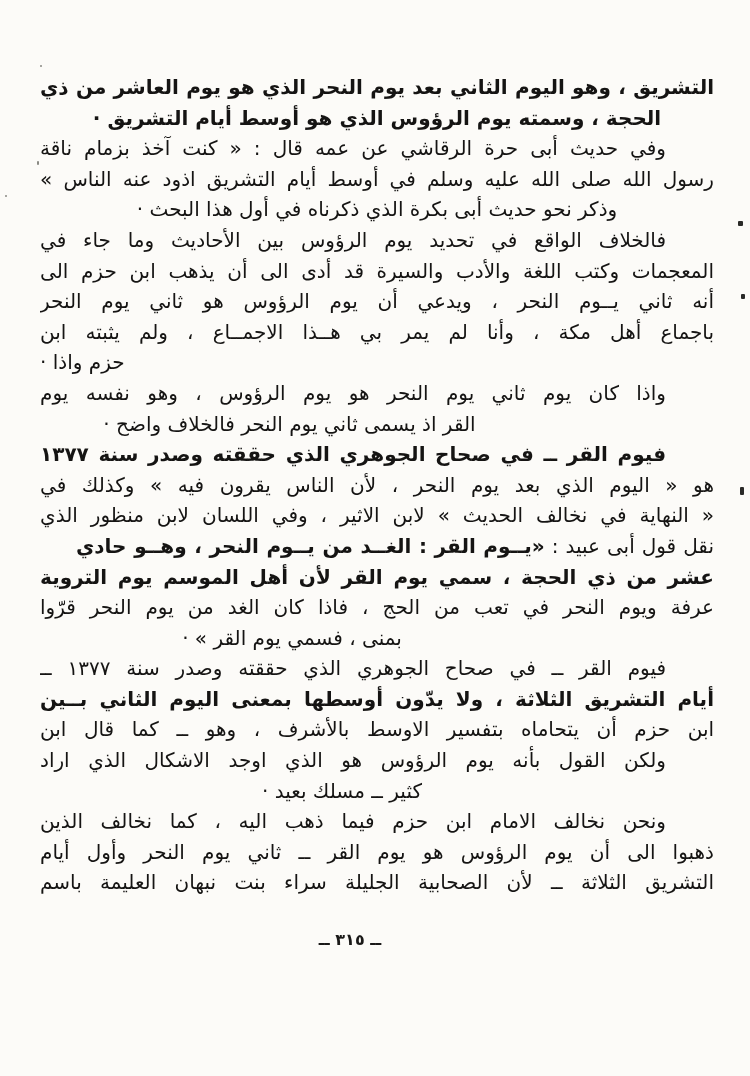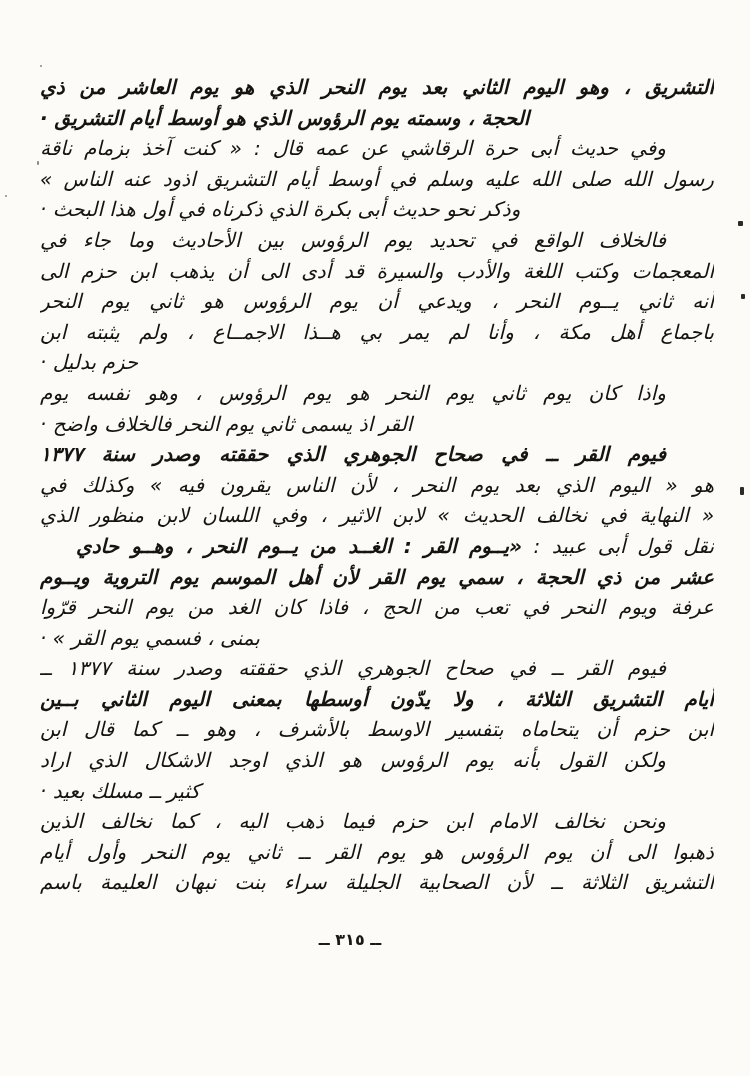--- a/index.html
+++ b/index.html
@@ -12,28 +12,27 @@
     position:relative;
   }
   .page{
     position:absolute;inset:0;
     background:#fcfbf8;
   }
   .text-block{
     position:absolute;
     top:72px;right:36px;left:40px;
     direction:rtl;
-    font-style:italic;
   }
   .line{
     height:30.6px;
     line-height:30.6px;
     font-size:20px;
     white-space:nowrap;
-    text-align:left;
+    text-align:center;
     letter-spacing:0;
   }
   .line.j{
     white-space:normal;
     text-align:justify;
     text-align-last:justify;
     overflow:hidden;
   }
   .line.l{text-align:left;}
   .line.b{font-weight:700;}
@@ -60,21 +59,21 @@
   <div class="text-block" id="text-block">
       <div class="line j b">التشريق ، وهو اليوم الثاني بعد يوم النحر الذي هو يوم العاشر من ذي</div>
       <div class="line r b">الحجة ، وسمته يوم الرؤوس الذي هو أوسط أيام التشريق ·</div>
       <div class="line j ind">وفي حديث أبى حرة الرقاشي عن عمه قال : « كنت آخذ بزمام ناقة</div>
       <div class="line j">رسول الله صلى الله عليه وسلم في أوسط أيام التشريق اذود عنه الناس »</div>
       <div class="line r">وذكر نحو حديث أبى بكرة الذي ذكرناه في أول هذا البحث ·</div>
       <div class="line j ind">فالخلاف الواقع في تحديد يوم الرؤوس بين الأحاديث وما جاء في</div>
       <div class="line j">المعجمات وكتب اللغة والأدب والسيرة قد أدى الى أن يذهب ابن حزم الى</div>
       <div class="line j">أنه ثاني يــوم النحر ، ويدعي أن يوم الرؤوس هو ثاني يوم النحر</div>
       <div class="line j">باجماع أهل مكة ، وأنا لم يمر بي هــذا الاجمــاع ، ولم يثبته ابن</div>
-      <div class="line l">حزم بدليل ·</div>
+      <div class="line l">حزم واذا ·</div>
       <div class="line j ind">واذا كان يوم ثاني يوم النحر هو يوم الرؤوس ، وهو نفسه يوم</div>
       <div class="line r" style="padding-right: 175px;">القر اذ يسمى ثاني يوم النحر فالخلاف واضح ·</div>
       <div class="line j ind b">فيوم القر ــ في صحاح الجوهري الذي حققته وصدر سنة ١٣٧٧</div>
       <div class="line j">هو « اليوم الذي بعد يوم النحر ، لأن الناس يقرون فيه » وكذلك في</div>
       <div class="line j">« النهاية في نخالف الحديث » لابن الاثير ، وفي اللسان لابن منظور الذي</div>
       <div class="line j">نقل قول أبى عبيد : <span class="bseg">«يــوم القر : الغــد من يــوم النحر ، وهــو حادي</span></div>
       <div class="line j b">عشر من ذي الحجة ، سمي يوم القر لأن أهل الموسم يوم التروية ويــوم</div>
       <div class="line j">عرفة ويوم النحر في تعب من الحج ، فاذا كان الغد من يوم النحر قرّوا</div>
       <div class="line r" style="padding-right: 170px;">بمنى ، فسمي يوم القر » ·</div>
       <div class="line j ind">فيوم القر ــ في صحاح الجوهري الذي حققته وصدر سنة ١٣٧٧ ــ</div>

